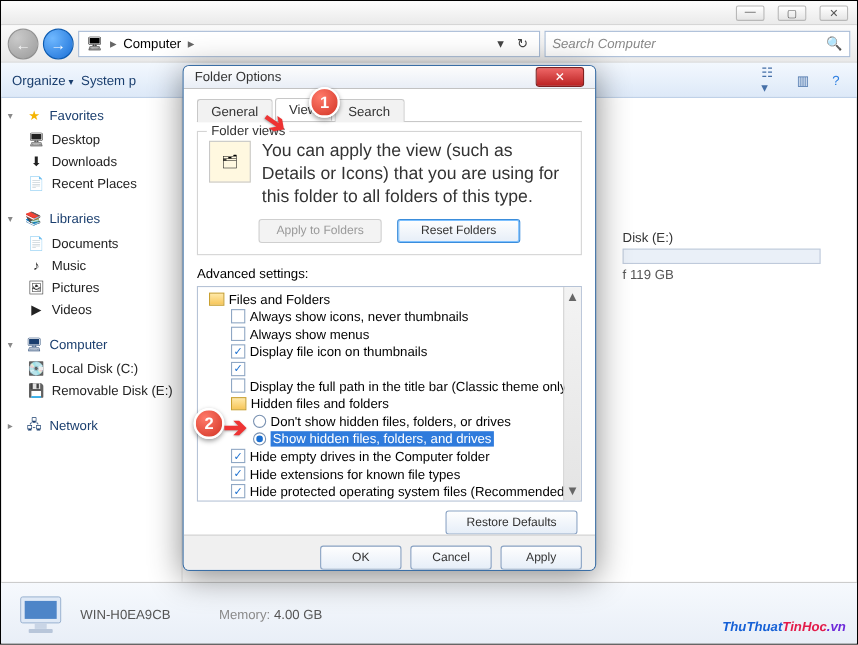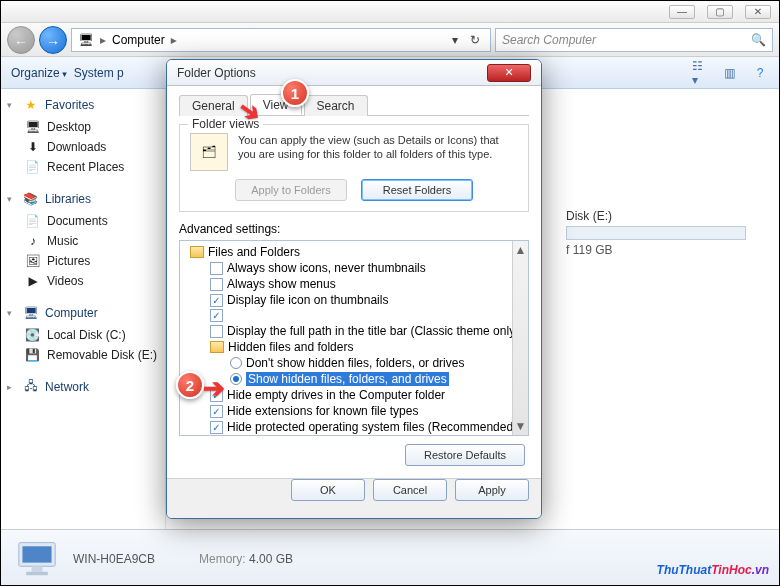--- a/index.html
+++ b/index.html
@@ -45,38 +45,38 @@
 .dlg-title{height:26px;background:linear-gradient(#fdfdfd,#e9eef6);display:flex;align-items:center;padding:0 10px;color:#333;border-bottom:1px solid #c2c2c2}
 .dlg-close{margin-left:auto;width:44px;height:18px;background:linear-gradient(#e66,#b22);border:1px solid #802020;border-radius:3px;color:#fff;display:flex;align-items:center;justify-content:center;font-size:11px}
 .dlg-body{flex:1;padding:8px 12px 0 12px;background:#fff}
 .tabs{display:flex;border-bottom:1px solid #c8c8c8;height:22px;margin-bottom:8px}
 .tab{padding:3px 12px;border:1px solid #c8c8c8;border-bottom:none;background:#f2f2f2;border-radius:3px 3px 0 0;margin-right:2px;position:relative;top:1px;color:#333}
 .tab.active{background:#fff;top:0;border-bottom:1px solid #fff}
 .fieldset{border:1px solid #d4d4d4;padding:8px 10px 10px 10px;margin-bottom:10px;position:relative}
 .fieldset .legend{position:absolute;top:-8px;left:8px;background:#fff;padding:0 4px;color:#333}
 .fv-row{display:flex;gap:10px;align-items:flex-start}
 .fv-icon{width:38px;height:38px;border:1px solid #c8c8c8;background:#fff8e0;display:flex;align-items:center;justify-content:center}
-.fv-text{flex:1;font-size:11px;color:#333;line-height:1.3}
+.fv-text{flex:1;font-size:16px;color:#333;line-height:1.3}
 .fv-btns{display:flex;gap:14px;justify-content:center;margin-top:8px}
 .winbtn{min-width:112px;height:22px;border:1px solid #8aa3c4;border-radius:3px;background:linear-gradient(#fefefe,#e6eef8);color:#333;display:flex;align-items:center;justify-content:center;font-size:11px}
 .winbtn.hl{border-color:#3b8ddb;box-shadow:0 0 0 1px #7cc0ff inset}
 .winbtn.dis{color:#9a9a9a;border-color:#cfcfcf;background:#f3f3f3}
 .adv-label{margin:4px 0}
 .adv-box{border:1px solid #b6c3d6;height:196px;overflow:hidden;position:relative;background:#fff}
 .adv-scroll{position:absolute;right:0;top:0;width:16px;height:100%;background:linear-gradient(#f3f3f3,#e4e4e4);border-left:1px solid #cfcfcf;display:flex;flex-direction:column;align-items:center;justify-content:space-between;padding:2px 0;color:#666;font-size:9px}
 .tree{padding:3px 4px 3px 4px}
 .node{display:flex;align-items:center;gap:4px;padding:1px 0;white-space:nowrap}
 .lvl1{padding-left:6px}.lvl2{padding-left:26px}.lvl3{padding-left:46px}
 .ck{width:13px;height:13px;border:1px solid #8fa7c4;background:#fff;display:inline-flex;align-items:center;justify-content:center;font-size:10px;color:#1b6fd0}
 .rd{width:12px;height:12px;border:1px solid #7a92b2;border-radius:50%;display:inline-flex;align-items:center;justify-content:center}
 .rd .dot{width:6px;height:6px;border-radius:50%;background:#1b6fd0}
 .sel{background:#2f7bdc;color:#fff;padding:0 2px}
 .fld{width:14px;height:12px;background:linear-gradient(#ffe9a8,#f7c65a);border:1px solid #c9a030;display:inline-block}
 .restore{display:flex;justify-content:flex-end;margin:8px 4px 0 0}
-.dlg-foot{height:40px;background:#f0f0f0;border-top:1px solid #d2d2d2;display:flex;align-items:flex-start;justify-content:flex-end;gap:8px;padding:0 12px}
+.dlg-foot{height:40px;background:#f0f0f0;border-top:1px solid #d2d2d2;display:flex;align-items:flex-end;justify-content:flex-end;gap:8px;padding:0 12px}
 
 .callout{position:absolute;width:28px;height:28px;border-radius:50%;background:radial-gradient(circle at 35% 30%,#ff7a6a,#d23324);border:2px solid #fff;color:#fff;display:flex;align-items:center;justify-content:center;font-weight:bold;font-size:15px;box-shadow:0 2px 5px rgba(0,0,0,.4)}
 .arrow{position:absolute;color:#e33;font-size:26px;font-weight:bold;text-shadow:0 1px 2px rgba(0,0,0,.3)}
 .watermark{position:absolute;right:10px;bottom:6px;font-size:18px;font-weight:bold;font-style:italic}
 .watermark .a{color:#1560d6}.watermark .b{color:#e31b4a}.watermark .c{color:#6d28d9}
 </style>
 </head>
 <body>
 
 <div class="titlebar">

